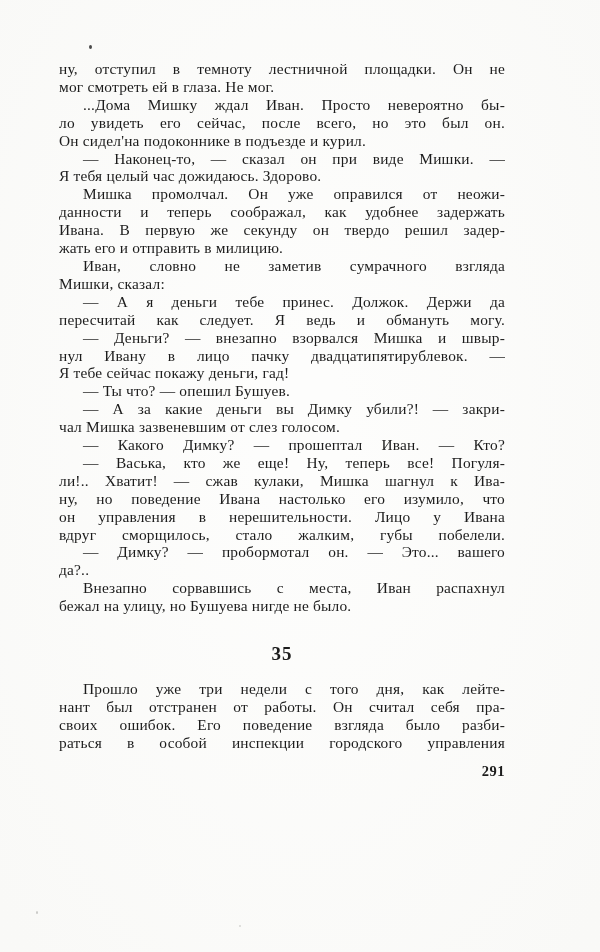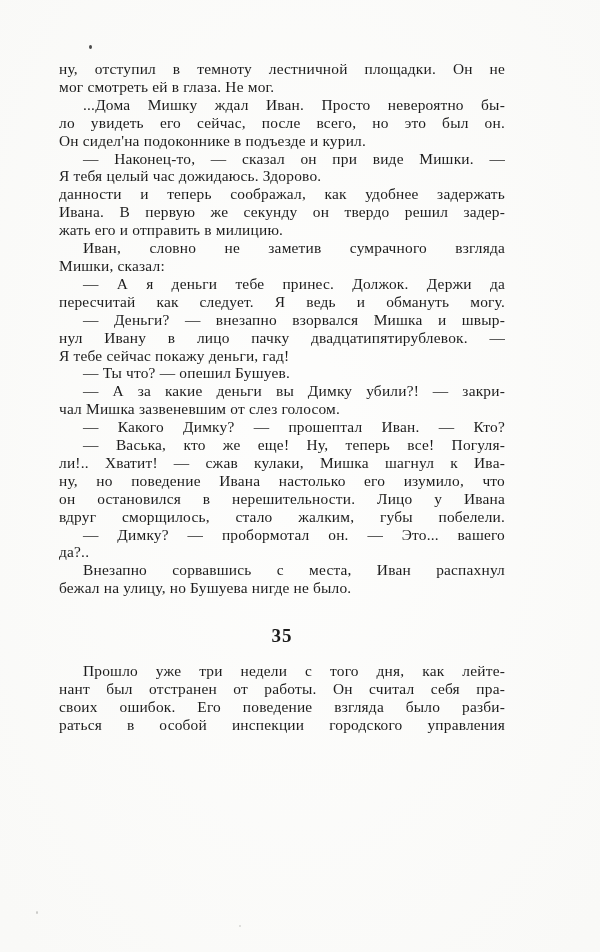--- a/index.html
+++ b/index.html
@@ -73,48 +73,50 @@
 
   <div class="text-block">
     <div class="part1">
         <div class="line">ну, отступил в темноту лестничной площадки. Он не</div>
         <div class="line last">мог смотреть ей в глаза. Не мог.</div>
         <div class="line indent">...Дома Мишку ждал Иван. Просто невероятно бы-</div>
         <div class="line">ло увидеть его сейчас, после всего, но это был он.</div>
         <div class="line last">Он сидел'на подоконнике в подъезде и курил.</div>
         <div class="line indent">— Наконец-то, — сказал он при виде Мишки. —</div>
         <div class="line last">Я тебя целый час дожидаюсь. Здорово.</div>
+        <div class="line indent">Мишка промолчал. Он уже оправился от неожи-</div>
         <div class="line">данности и теперь соображал, как удобнее задержать</div>
         <div class="line">Ивана. В первую же секунду он твердо решил задер-</div>
         <div class="line last">жать его и отправить в милицию.</div>
         <div class="line indent">Иван, словно не заметив сумрачного взгляда</div>
         <div class="line last">Мишки, сказал:</div>
         <div class="line indent">— А я деньги тебе принес. Должок. Держи да</div>
         <div class="line">пересчитай как следует. Я ведь и обмануть могу.</div>
         <div class="line indent">— Деньги? — внезапно взорвался Мишка и швыр-</div>
         <div class="line">нул Ивану в лицо пачку двадцатипятирублевок. —</div>
         <div class="line last">Я тебе сейчас покажу деньги, гад!</div>
         <div class="line indent last">— Ты что? — опешил Бушуев.</div>
         <div class="line indent">— А за какие деньги вы Димку убили?! — закри-</div>
         <div class="line last">чал Мишка зазвеневшим от слез голосом.</div>
         <div class="line indent">— Какого Димку? — прошептал Иван. — Кто?</div>
         <div class="line indent">— Васька, кто же еще! Ну, теперь все! Погуля-</div>
         <div class="line">ли!.. Хватит! — сжав кулаки, Мишка шагнул к Ива-</div>
         <div class="line">ну, но поведение Ивана настолько его изумило, что</div>
-        <div class="line">он остановился в нерешительности. Лицо у Ивана</div>
+        <div class="line">он управления в нерешительности. Лицо у Ивана</div>
         <div class="line">вдруг сморщилось, стало жалким, губы побелели.</div>
         <div class="line indent">— Димку? — пробормотал он. — Это... вашего</div>
         <div class="line last">да?..</div>
         <div class="line indent">Внезапно сорвавшись с места, Иван распахнул</div>
         <div class="line last">бежал на улицу, но Бушуева нигде не было.</div>
       </div>
 
     <h2 class="chapter">35</h2>
 
     <div class="part2">
         <div class="line indent">Прошло уже три недели с того дня, как лейте-</div>
         <div class="line">нант был отстранен от работы. Он считал себя пра-</div>
         <div class="line">своих ошибок. Его поведение взгляда было разби-</div>
         <div class="line">раться в особой инспекции городского управления</div>
       </div>
 
+    <div class="pagenum">291</div>
   </div>
 </div>
 
 </body></html>

